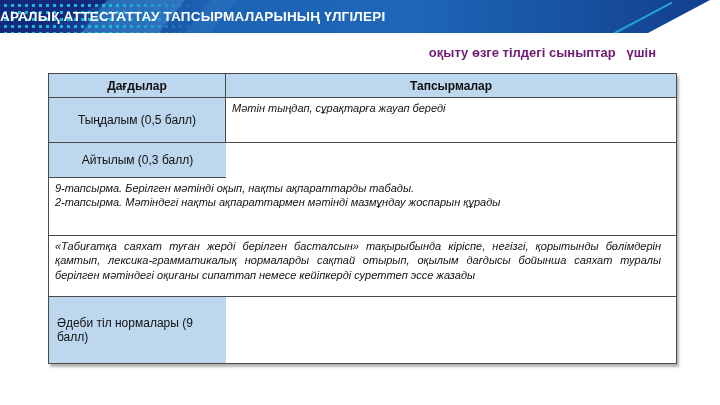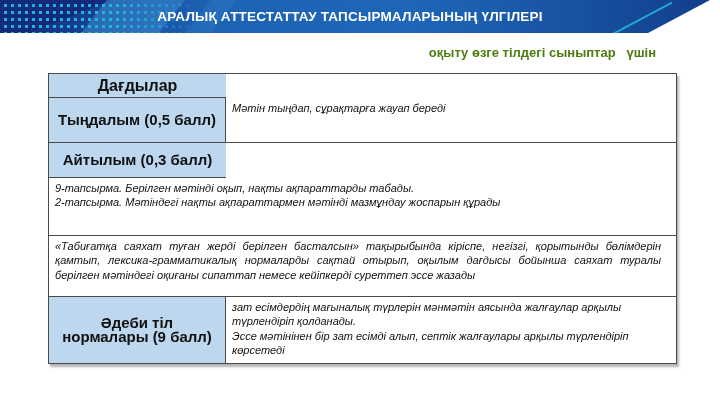--- a/index.html
+++ b/index.html
@@ -49,31 +49,31 @@
   }
   .teal-line {
     position: absolute; width: 2px; height: 70px;
     background: rgba(40,190,215,0.8);
     top: -16px;
   }
   .teal-line.l1 { left: 640px; transform: rotate(62deg); }
   .teal-line.l2 { left: 676px; transform: rotate(62deg); opacity:.6; }
   .banner-title {
     position: absolute; left: 0; top: 0; width: 700px; height: 33px;
-    line-height: 33px; text-align: center;
+    line-height: 33px; text-align: left;
     color: #ffffff; font-weight: bold; font-size: 13.5px;
     letter-spacing: 0.2px;
     white-space: nowrap;
   }
 
   
   .subtitle {
     position: absolute; top: 45px; left: 0; right: 64px;
     text-align: right;
-    font-size: 13px; font-weight: bold; color: #4d7c0f;
+    font-size: 13px; font-weight: bold; color: #701a75;
     white-space: pre;
   }
 
   
   .tbl {
     position: absolute; left: 48px; top: 73px;
     width: 629px;
     border: 1px solid #4a4a4a;
     box-shadow: 2px 3px 2px rgba(120,120,120,0.55);
     background: #fff;
@@ -84,30 +84,30 @@
     border-bottom: 1px solid #4a4a4a;
     overflow: hidden;
   }
   .td:last-child { border-right: none; }
   .tr:last-child .td { border-bottom: none; }
   .col-skill { width: 177px; flex: 0 0 177px; }
   .col-task  { flex: 1 1 auto; }
 
   .th {
     background: var(--cell-blue, #BDD7EE);
-    font-weight: bold; font-size: 16px;
+    font-weight: bold; font-size: 12px;
     display: flex; align-items: center; justify-content: center;
     text-align: center;
   }
   .hdr { height: 24px; }
   .skill {
     background: var(--cell-blue, #BDD7EE);
-    font-weight: bold; font-size: 15px;
+    font-weight: normal; font-size: 12px;
     display: flex; align-items: center; justify-content: center;
-    text-align: center;
+    text-align: left;
     padding: 2px 8px;
     line-height: 14px;
   }
   .task {
     background: #ffffff;
     font-size: 11px; line-height: 14.4px;
     padding: 3px 15px 3px 6px;
     white-space: pre-line;
     font-style: italic;
   }
@@ -132,20 +132,21 @@
     <div class="teal-line l1"></div>
     <div class="teal-line l2"></div>
     <div class="banner-title">АРАЛЫҚ АТТЕСТАТТАУ ТАПСЫРМАЛАРЫНЫҢ ҮЛГІЛЕРІ</div>
   </div>
 
   <div class="subtitle">оқыту өзге тілдегі сыныптар   үшін</div>
 
   <div class="tbl">
     <div class="tr hdr">
       <div class="td th col-skill">Дағдылар</div>
+      <div class="td th col-task">Тапсырмалар</div>
     </div>
 
     <div class="tr r1">
       <div class="td skill col-skill">Тыңдалым (0,5 балл)</div>
       <div class="td task col-task">Мәтін тыңдап, сұрақтарға жауап береді</div>
     </div>
 
     <div class="tr r2">
       <div class="td skill col-skill">Айтылым (0,3 балл)</div>
     </div>
@@ -154,18 +155,16 @@
       <div class="td task col-task">9-тапсырма. Берілген мәтінді оқып, нақты ақпараттарды табады.
 2-тапсырма. Мәтіндегі нақты ақпараттармен мәтінді мазмұндау жоспарын құрады</div>
     </div>
 
     <div class="tr r4">
       <div class="td task col-task justify">«Табиғатқа саяхат туған жерді берілген басталсын» тақырыбында кіріспе, негізгі, қорытынды бөлімдерін қамтып, лексика-грамматикалық нормаларды сақтай отырып, оқылым дағдысы бойынша саяхат туралы берілген мәтіндегі оқиғаны сипаттап немесе кейіпкерді суреттеп эссе жазады</div>
     </div>
 
     <div class="tr r5">
       <div class="td skill col-skill">Әдеби тіл нормалары (9 балл)</div>
-      <div class="td task col-task">зат есімдердің мағыналық түрлерін мәнмәтін аясында жалғаулар арқылы түрлендіріп қолданады.
-Эссе мәтінінен бір зат есімді алып, септік жалғаулары арқылы түрлендіріп көрсетеді</div>
     </div>
   </div>
 
 </div>
 
 </body></html>

